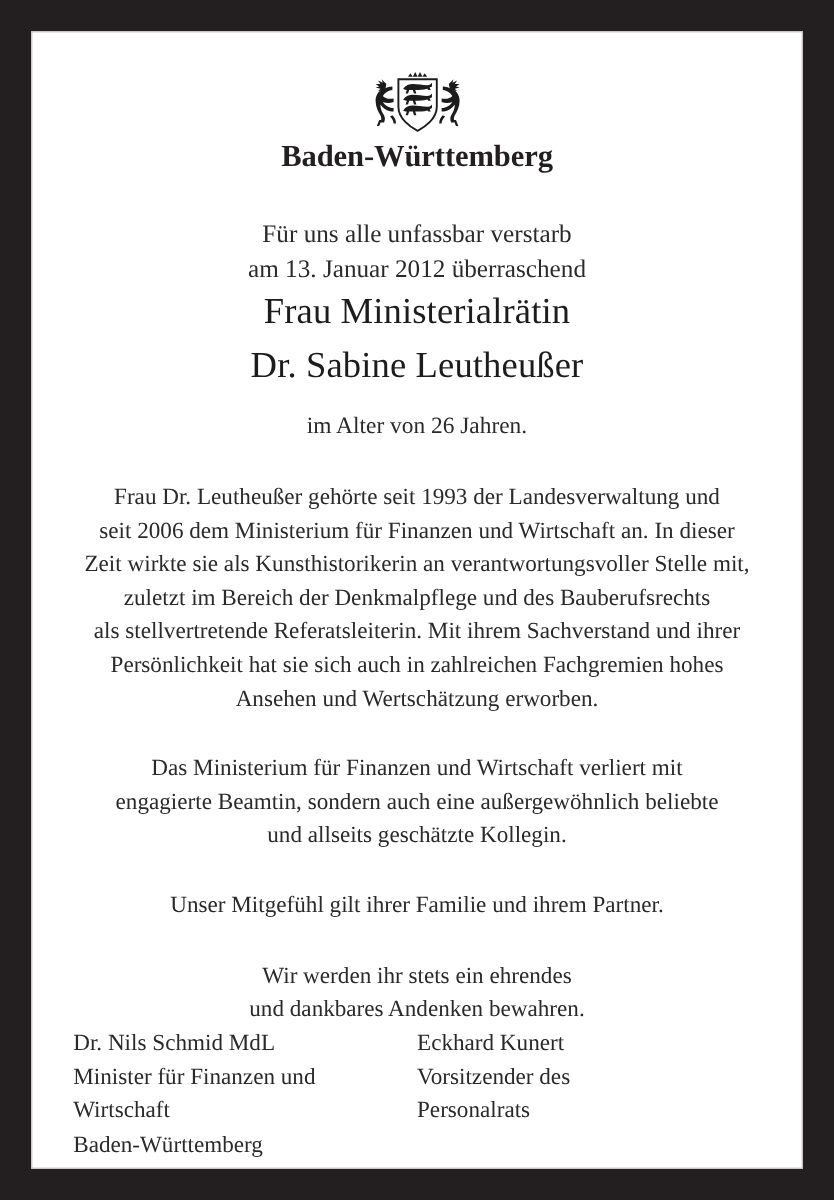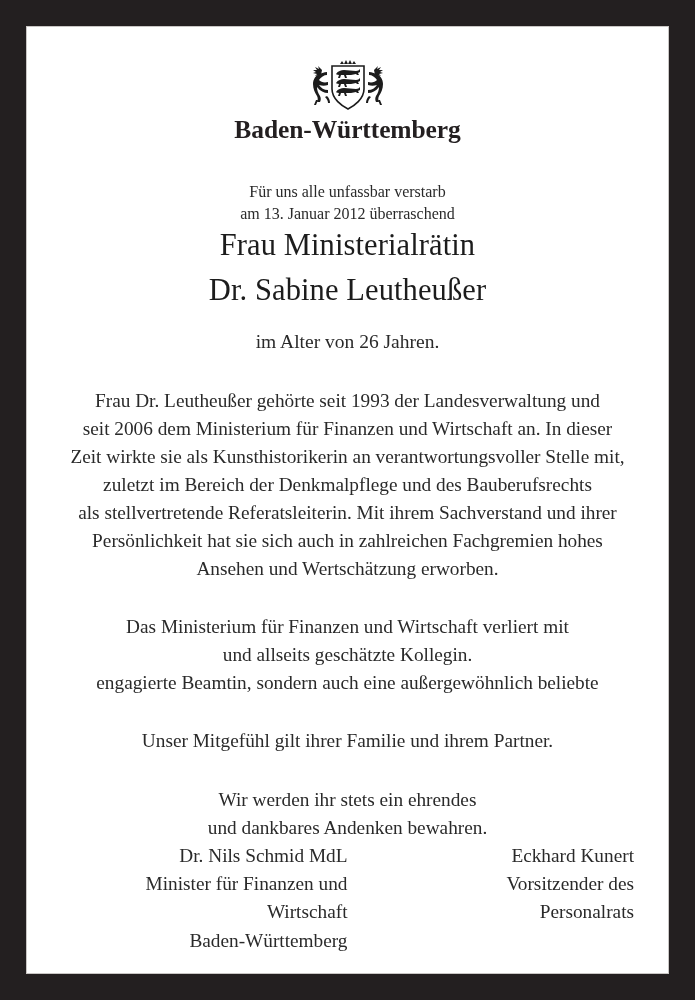--- a/index.html
+++ b/index.html
@@ -61,21 +61,21 @@
     font-size: 25.5px;
     letter-spacing: -0.1px;
     color: #231f20;
     margin-top: 4px;
     line-height: 1.05;
   }
 
   
   .intro-block {
     margin-top: 37px;
-    font-size: 16px;
+    font-size: 21px;
     line-height: 1.40;
   }
   .intro-line { display: block; }
 
   .deceased-block {
     line-height: 1.30;
   }
   .deceased-title,
   .deceased-name {
     display: block;
@@ -105,21 +105,21 @@
     margin-top: auto;
     width: 100%;
     display: flex;
     justify-content: center;
     padding-bottom: 20px;
   }
   .signature-col {
     flex: 0 0 50%;
     font-size: 19.3px;
     line-height: 1.47;
-    text-align: right;
+    text-align: left;
   }
   .signature-line { display: block; }
 </style>
 </head>
 <body>
 
 <div class="notice-frame">
   <div class="notice-inner-rule">
     <div class="notice-body">
 
@@ -180,22 +180,22 @@
         <span class="para-line">seit 2006 dem Ministerium für Finanzen und Wirtschaft an. In dieser</span>
         <span class="para-line">Zeit wirkte sie als Kunsthistorikerin an verantwortungsvoller Stelle mit,</span>
         <span class="para-line">zuletzt im Bereich der Denkmalpflege und des Bauberufsrechts</span>
         <span class="para-line">als stellvertretende Referatsleiterin. Mit ihrem Sachverstand und ihrer</span>
         <span class="para-line">Persönlichkeit hat sie sich auch in zahlreichen Fachgremien hohes</span>
         <span class="para-line">Ansehen und Wertschätzung erworben.</span>
       </div>
 
       <div class="para para-loss">
         <span class="para-line">Das Ministerium für Finanzen und Wirtschaft verliert mit</span>
+        <span class="para-line">engagierte Beamtin, sondern auch eine außergewöhnlich beliebte</span>
         <span class="para-line">und allseits geschätzte Kollegin.</span>
-        <span class="para-line">engagierte Beamtin, sondern auch eine außergewöhnlich beliebte</span>
       </div>
 
       <div class="para para-sympathy">
         <span class="para-line">Unser Mitgefühl gilt ihrer Familie und ihrem Partner.</span>
       </div>
 
       <div class="para para-memory">
         <span class="para-line">Wir werden ihr stets ein ehrendes</span>
         <span class="para-line">und dankbares Andenken bewahren.</span>
       </div>

